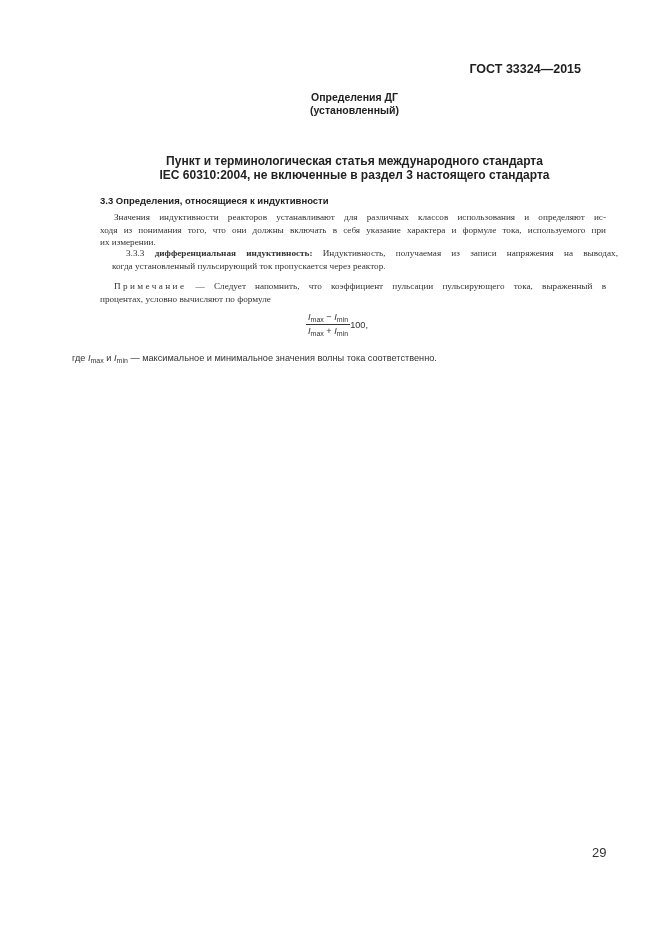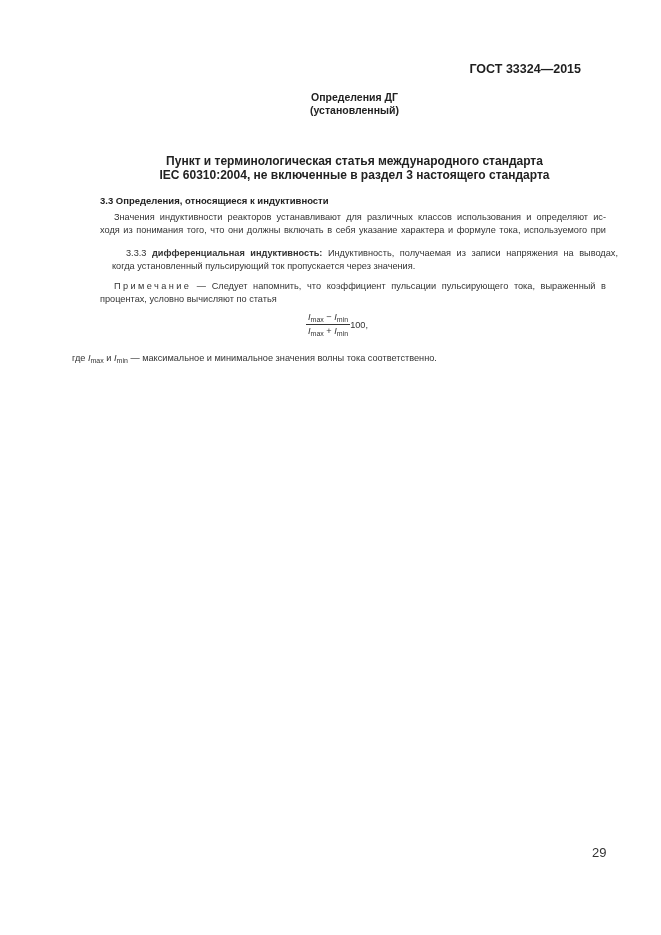--- a/index.html
+++ b/index.html
@@ -10,21 +10,21 @@
     .appx { left: 0; width: 661px; text-align: center; font-weight: bold; font-size: 10.5px; }
     .appx1 { top: 91px; }
     .appx2 { top: 104px; }
     .title { left: 0; width: 661px; text-align: center; font-weight: bold; font-size: 12px; line-height: 14px; }
     .title1 { top: 154px; }
     .title2 { top: 168px; }
     .sec { left: 76px; top: 195px; font-size: 9.5px; font-weight: bold; }
     .para { left: 76px; width: 506px; font-size: 9.2px; line-height: 12.5px; text-align: justify; color: #333; }
     .p1 { top: 211px; }
     .indent { display: inline-block; width: 14px; }
-    .line { display: block; text-align: justify; text-align-last: justify; }
+    .line { display: block; text-align: justify; text-align-last: justify; font-family: Liberation Serif, serif; }
     .line.last { text-align-last: left; }
     .p2 { top: 247px; margin-left: 12px; }
     .p3 { top: 280px; }
     .spaced { letter-spacing: 2.4px; }
     .formula { left: 282px; top: 312px; font-size: 9.2px; color: #333; }
     .frac { display: inline-block; vertical-align: middle; text-align: center; }
     .num, .den { display: block; padding: 0 2px; }
     .num { border-bottom: 1px solid #333; padding-bottom: 1px; }
     .den { padding-top: 1px; }
     .mult { display: inline-block; vertical-align: middle; }
@@ -42,30 +42,31 @@
 <div class="abs appx appx2">(установленный)</div>
 
 <div class="abs title title1">Пункт и терминологическая статья международного стандарта</div>
 <div class="abs title title2">IEC 60310:2004, не включенные в раздел 3 настоящего стандарта</div>
 
 <div class="abs sec">3.3  Определения, относящиеся к индуктивности</div>
 
 <div class="abs para p1">
   <span class="line"><span class="indent"></span><span>Значения индуктивности реакторов устанавливают для различных классов использования и определяют ис-</span></span>
   <span class="line">ходя из понимания того, что они должны включать в себя указание характера и формуле тока, используемого при</span>
+  <span class="line last">их измерении.</span>
 </div>
 
 <div class="abs para p2">
   <span class="line"><span class="indent"></span><span>3.3.3</span> <b>дифференциальная индуктивность:</b><span> Индуктивность, получаемая из записи напряжения на выводах,</span></span>
-  <span class="line last">когда установленный пульсирующий ток пропускается через значения.</span>
+  <span class="line last">когда установленный пульсирующий ток пропускается через реактор.</span>
 </div>
 
 <div class="abs para p3">
   <span class="line"><span class="indent"></span><span class="spaced">Примечание</span><span> — Следует напомнить, что коэффициент пульсации пульсирующего тока, выраженный в</span></span>
-  <span class="line last">процентах, условно вычисляют по статья</span>
+  <span class="line last">процентах, условно вычисляют по формуле</span>
 </div>
 
 <div class="abs formula">
   <span class="frac">
     <span class="num"><i>I</i><sub>max</sub><span> − </span><i>I</i><sub>min</sub></span>
     <span class="den"><i>I</i><sub>max</sub><span> + </span><i>I</i><sub>min</sub></span>
   </span><span class="mult">100,</span>
 </div>
 
 <div class="abs p4">

